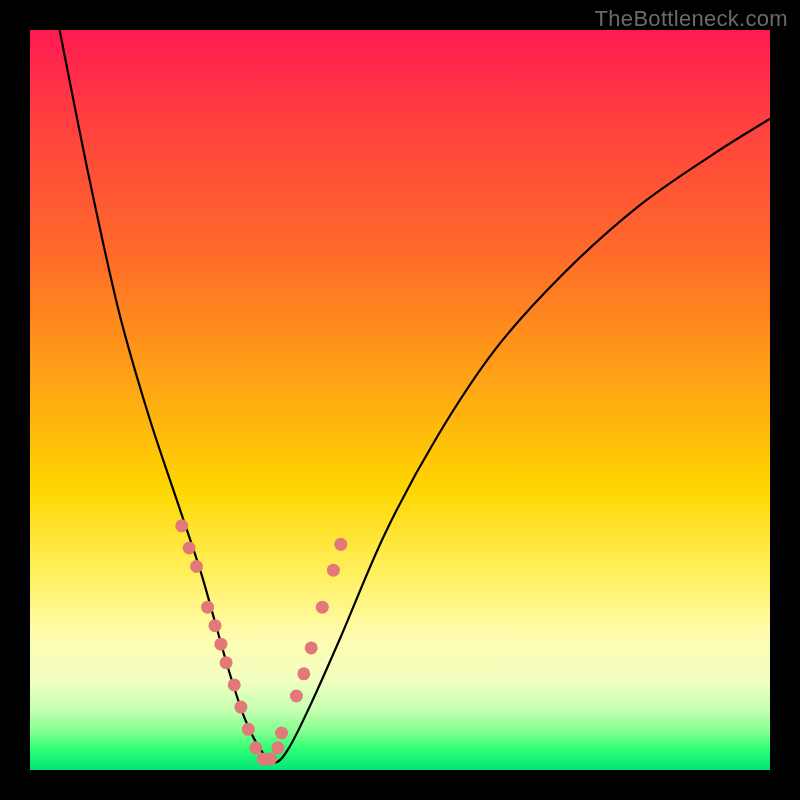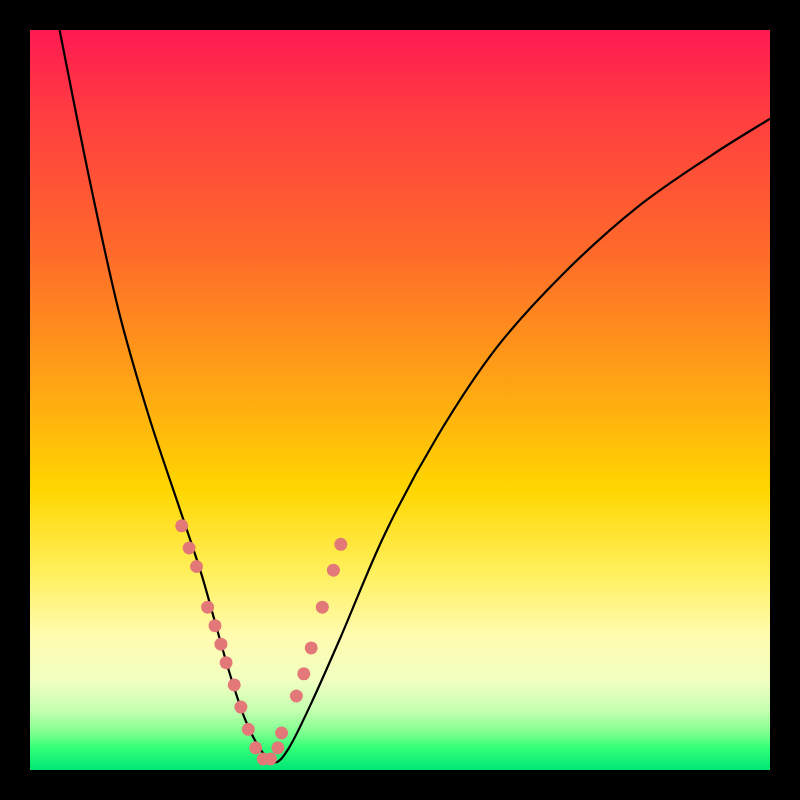--- a/index.html
+++ b/index.html
@@ -91,13 +91,14 @@
           <circle cx="251.60" cy="703.00" r="6.5" class="marker"></circle>
           <circle cx="266.40" cy="666.00" r="6.5" class="marker"></circle>
           <circle cx="273.80" cy="643.80" r="6.5" class="marker"></circle>
           <circle cx="281.20" cy="617.90" r="6.5" class="marker"></circle>
           <circle cx="292.30" cy="577.20" r="6.5" class="marker"></circle>
           <circle cx="303.40" cy="540.20" r="6.5" class="marker"></circle>
           <circle cx="310.80" cy="514.30" r="6.5" class="marker"></circle>
         </g>
     </svg>
   </div>
+  <div class="watermark">TheBottleneck.com</div>
 </div>
 
 </body></html>

